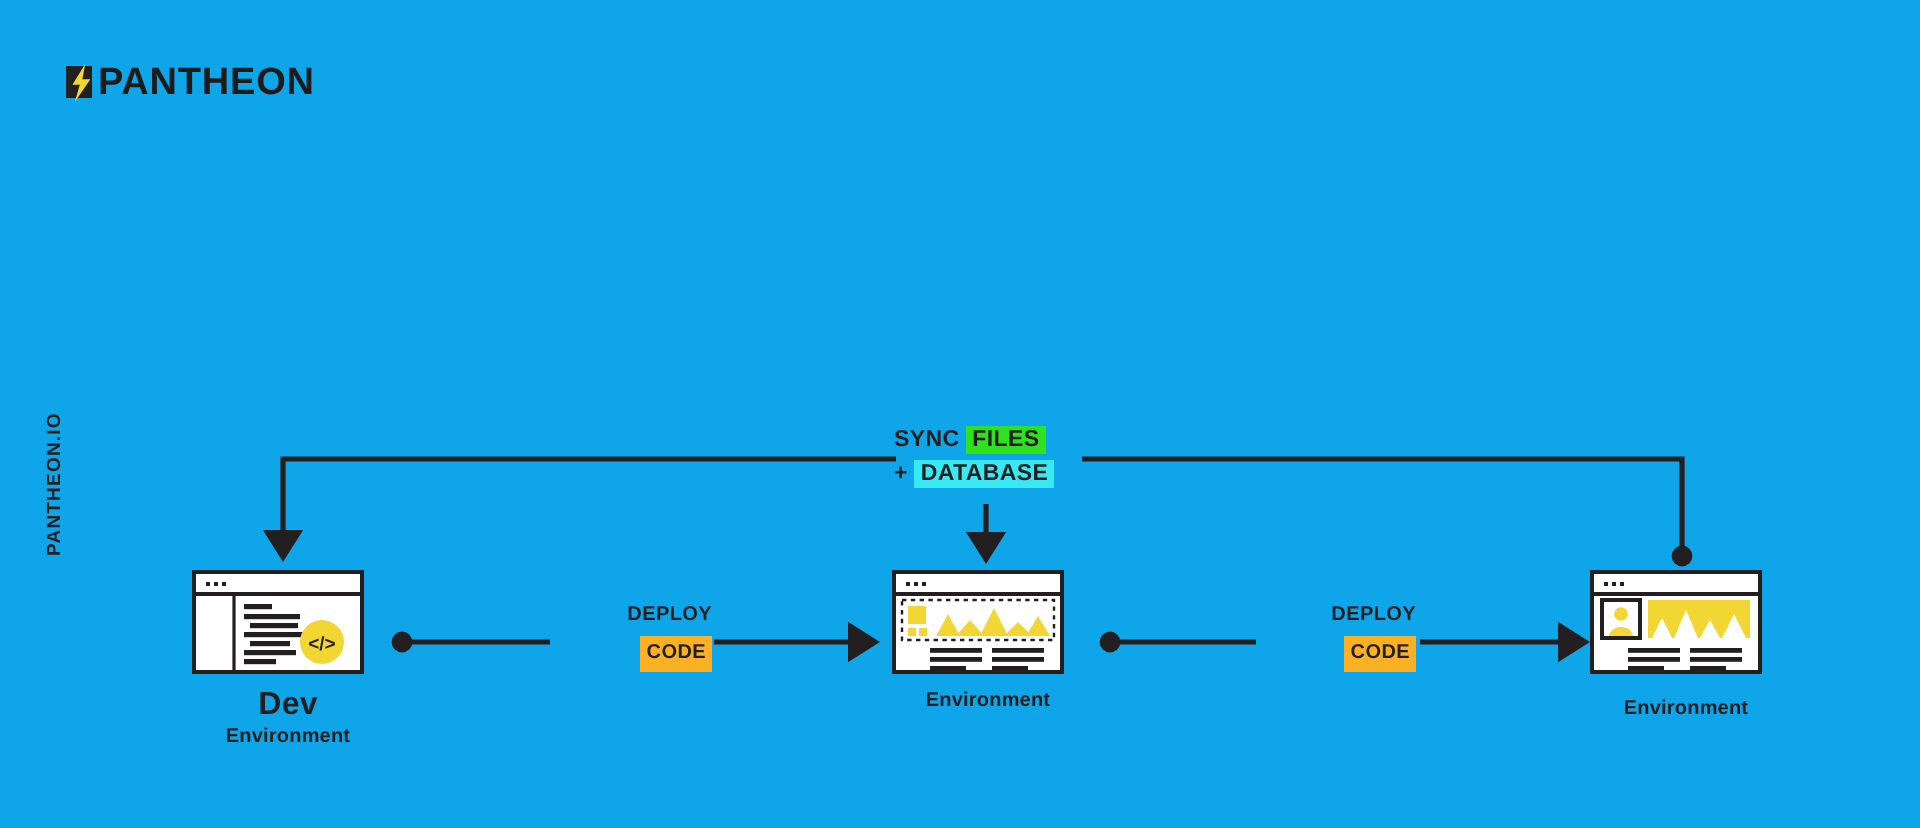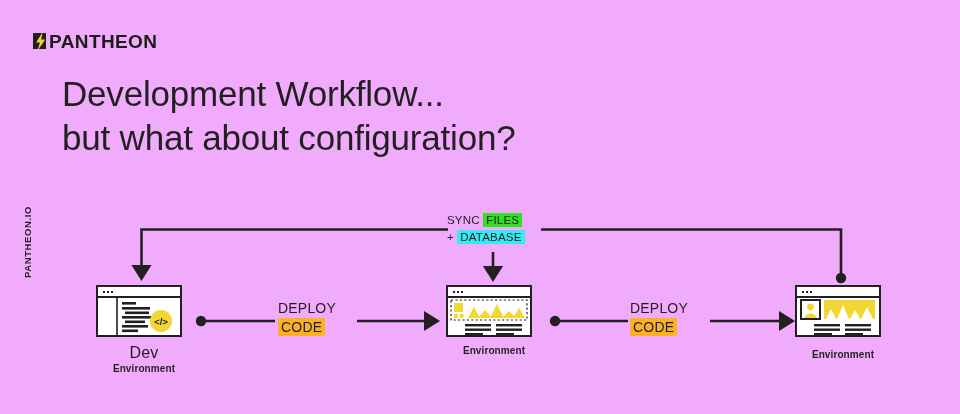--- a/index.html
+++ b/index.html
@@ -8,21 +8,21 @@
     background: #ffffff;
   }
   body {
     font-family: "Liberation Sans", sans-serif;
     -webkit-font-smoothing: antialiased;
   }
   #slide {
     position: relative;
     width: 960px;
     height: 414px;
-    background: #f0abfc;
+    background: #0ea5e9;
     overflow: hidden;
   }
 
   
   .logo {
     position: absolute;
     left: 33px;
     top: 29px;
     display: flex;
     align-items: center;
@@ -125,54 +125,54 @@
   }
 
   .lbl {
     margin-top: 7px;
     text-align: center;
     color: #231f20;
   }
   .lbl .big {
     display: block;
     font-size: 16px;
-    font-weight: normal;
+    font-weight: bold;
     line-height: 18px;
     letter-spacing: 0.1px;
   }
   .lbl .small {
     display: block;
     font-size: 10px;
     font-weight: bold;
     line-height: 14px;
     letter-spacing: 0.1px;
   }
 
   
   .flow-label {
     position: absolute;
-    text-align: left;
-    font-size: 14px;
-    font-weight: normal;
+    text-align: right;
+    font-size: 10px;
+    font-weight: bold;
     color: #231f20;
     letter-spacing: 0.2px;
     line-height: 16px;
     white-space: nowrap;
   }
   .hl {
     padding: 1px 3px 1px 3px;
     color: #231f20;
   }
   .sync-label {
     position: absolute;
     left: 447px;
     top: 212px;
     text-align: left;
     font-size: 11.5px;
-    font-weight: normal;
+    font-weight: bold;
     color: #231f20;
     line-height: 17px;
     letter-spacing: 0.2px;
     white-space: nowrap;
   }
   .sync-label .row { display: block; }
 </style>
 </head>
 <body>
 
@@ -181,24 +181,20 @@
   <div class="logo">
     <span class="logo-mark">
       <span class="sq"></span>
       <svg class="bolt" viewBox="0 0 13 19" xmlns="http://www.w3.org/2000/svg">
         <polygon points="8.6,0 2.2,10.4 5.9,10.4 3.4,19 11.2,7.6 7.2,7.6" fill="#f2d633"></polygon>
       </svg>
     </span>
     <span class="logo-word">PANTHEON</span>
   </div>
 
-  <div class="title">
-    <span class="line">Development Workflow...</span>
-    <span class="line">but what about configuration?</span>
-  </div>
 
   <div class="sidetext">PANTHEON.IO</div>
 
   <svg class="stage" viewBox="0 0 960 414" xmlns="http://www.w3.org/2000/svg">
     <defs>
       <marker id="arw" markerWidth="9" markerHeight="9" refX="1.2" refY="4.5" orient="auto" markerUnits="strokeWidth">
         <path d="M0,0.6 L0,8.4 L6.2,4.5 z" fill="#231f20"></path>
       </marker>
     </defs>
 

